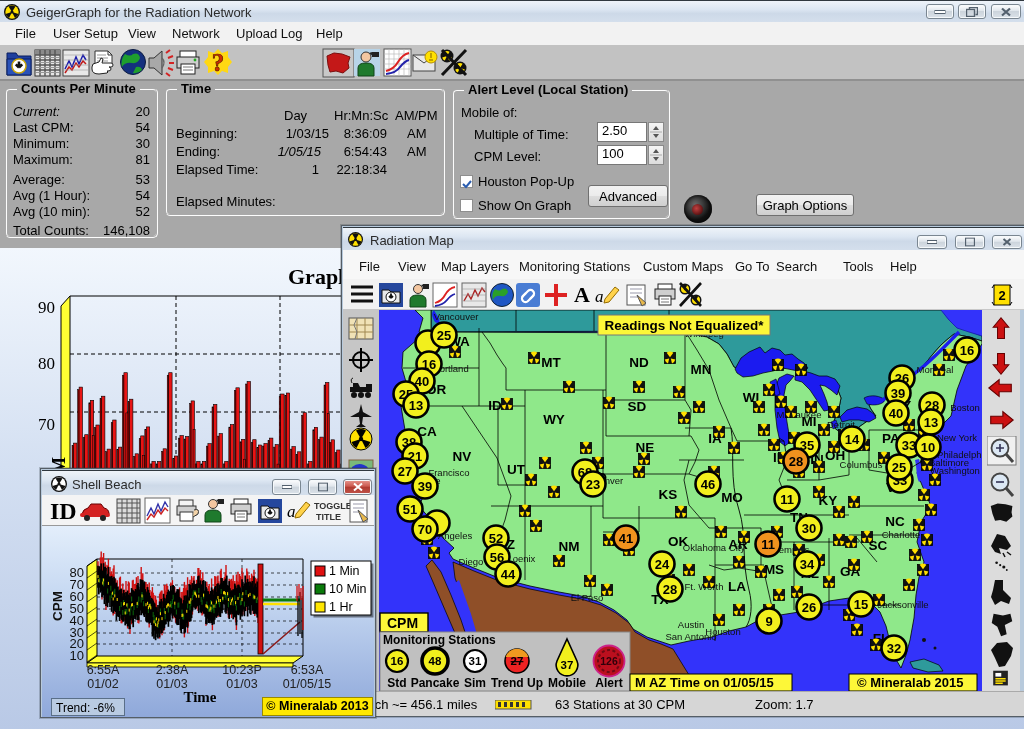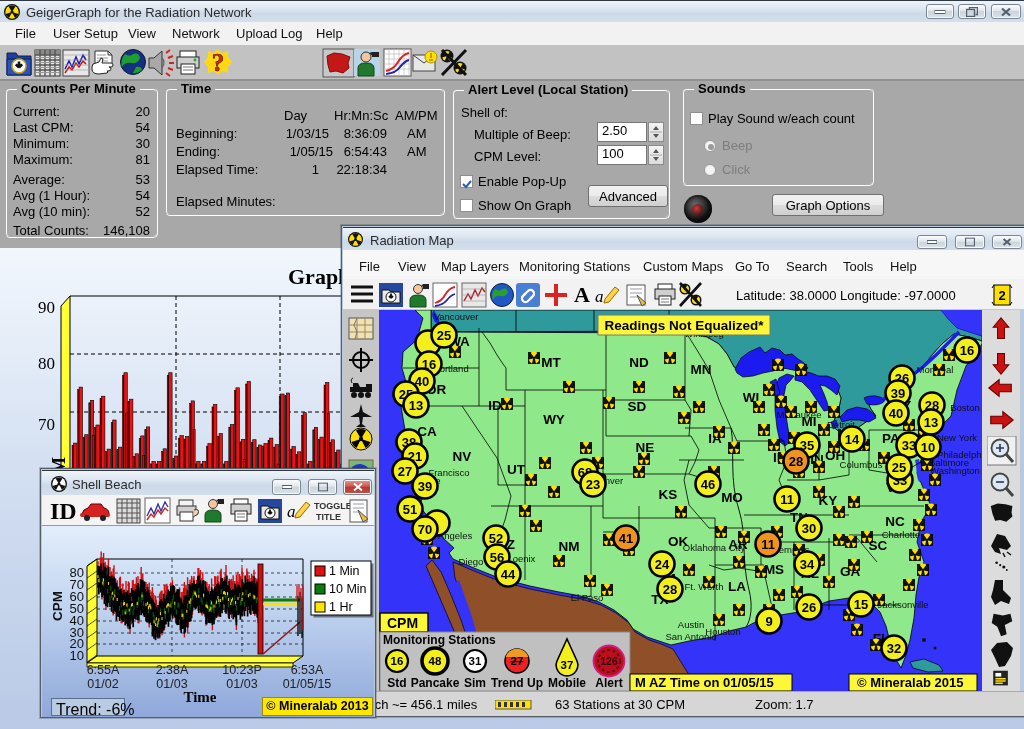--- a/index.html
+++ b/index.html
@@ -165,21 +165,21 @@
           </g>
           <path d="M2 2 L26 27 M26 2 L2 27" stroke="#111" stroke-width="3"></path>
         </g>
   </svg>
 </div>
 
 <div class="abs" style="left:0;top:81px;width:1024px;height:167px;background:#a8a8a8;"></div>
 
 <div class="gbox" style="left:5px;top:88px;width:153px;height:150px;">
   <div class="gtitle">Counts Per Minute</div>
-  <div class="lbl" style="left:6px;top:14px;">Current:</div>
+  <div class="lbl" style="left:6px;top:14px;font-style:italic;">Current:</div>
       <div class="val" style="right:6px;top:14px;">20</div>
   <div class="lbl" style="left:6px;top:30px;">Last CPM:</div>
       <div class="val" style="right:6px;top:30px;">54</div>
   <div class="lbl" style="left:6px;top:46px;">Minimum:</div>
       <div class="val" style="right:6px;top:46px;">30</div>
   <div class="lbl" style="left:6px;top:62px;">Maximum:</div>
       <div class="val" style="right:6px;top:62px;">81</div>
   <div class="lbl" style="left:6px;top:82px;">Average:</div>
       <div class="val" style="right:6px;top:82px;text-align:center;">53</div>
   <div class="lbl" style="left:6px;top:98px;">Avg (1 Hour):</div>
@@ -193,72 +193,61 @@
 <div class="gbox" style="left:165px;top:88px;width:280px;height:128px;">
   <div class="gtitle">Time</div>
   <div class="lbl" style="left:117px;top:18px;">Day</div>
   <div class="lbl" style="left:167px;top:18px;">Hr:Mn:Sc</div>
   <div class="lbl" style="left:228px;top:18px;">AM/PM</div>
   <div class="lbl" style="left:9px;top:36px;">Beginning:</div>
       <div class="val" style="left:100px;top:36px;width:62px;">1/03/15</div>
       <div class="val" style="left:160px;top:36px;width:60px;">8:36:09</div>
       <div class="lbl" style="left:240px;top:36px;">AM</div>
   <div class="lbl" style="left:9px;top:54px;">Ending:</div>
-      <div class="val" style="left:104px;top:54px;width:62px;">1/05/15</div>
+      <div class="val" style="left:92px;top:54px;width:62px;font-style:italic;">1/05/15</div>
       <div class="val" style="left:160px;top:54px;width:60px;">6:54:43</div>
       <div class="lbl" style="left:240px;top:54px;">AM</div>
   <div class="lbl" style="left:9px;top:72px;">Elapsed Time:</div>
       <div class="val" style="left:90px;top:72px;width:62px;">1</div>
       <div class="val" style="left:152px;top:72px;width:68px;">22:18:34</div>
   <div class="lbl" style="left:9px;top:104px;">Elapsed Minutes:</div>
       <div class="val" style="left:155px;top:104px;width:62px;margin-top:40px;">2,778</div>
 </div>
 
 <div class="gbox" style="left:452px;top:89px;width:218px;height:130px;">
   <div class="gtitle">Alert Level (Local Station)</div>
-  <div class="lbl" style="left:7px;top:14px;">Shell of:</div>
-  <div class="lbl" style="left:20px;top:36px;">Multiple of Beep:</div>
+  <div class="lbl" style="left:7px;top:14px;">Mobile of:</div>
+  <div class="lbl" style="left:20px;top:36px;">Multiple of Time:</div>
   <div class="lbl" style="left:20px;top:58px;">CPM Level:</div>
   <div class="inp" style="left:143px;top:31px;width:50px;height:20px;">2.50</div>
   <div class="inp" style="left:143px;top:54px;width:50px;height:20px;">100</div>
   <div class="spin" style="left:194px;top:31px;"><svg width="14" height="18">
           <path d="M7 3 l3 4 h-6z" fill="#555"></path>
           <path d="M7 15 l3-4 h-6z" fill="#555"></path>
           <path d="M1 9 h12" stroke="#aaa"></path>
         </svg></div>
   <div class="spin" style="left:194px;top:54px;"><svg width="14" height="18">
           <path d="M7 3 l3 4 h-6z" fill="#555"></path>
           <path d="M7 15 l3-4 h-6z" fill="#555"></path>
           <path d="M1 9 h12" stroke="#aaa"></path>
         </svg></div>
   <div class="cb" style="left:6px;top:84px;background:#fff;"><svg width="11" height="11">
           <path d="M2 5 l3 3 5-6" stroke="#2a5db0" stroke-width="2" fill="none"></path>
         </svg></div>
-  <div class="lbl" style="left:24px;top:83px;">Enable Pop-Up</div>
+  <div class="lbl" style="left:24px;top:83px;">Houston Pop-Up</div>
   <div class="cb" style="left:6px;top:108px;"></div>
   <div class="lbl" style="left:24px;top:107px;">Show On Graph</div>
   <div class="btn" style="left:134px;top:94px;width:80px;height:22px;padding-top:3px;">Advanced</div>
 </div>
 
-<div class="gbox" style="left:682px;top:88px;width:192px;height:98px;">
-  <div class="gtitle">Sounds</div>
-  <div class="cb" style="left:6px;top:22px;"></div>
-  <div class="lbl" style="left:24px;top:21px;">Play Sound w/each count</div>
-  <div class="abs" style="left:20px;top:50px;width:12px;height:12px;border-radius:50%;background:#f4f4f4;border:1px solid #999;">
-        <div class="abs" style="left:3px;top:3px;width:6px;height:6px;border-radius:50%;background:#9a9a9a;"></div>
-      </div>
-  <div class="lbl" style="left:38px;top:48px;color:#7d7d7d;">Beep</div>
-  <div class="abs" style="left:20px;top:74px;width:12px;height:12px;border-radius:50%;background:#f4f4f4;border:1px solid #999;"></div>
-  <div class="lbl" style="left:38px;top:72px;color:#7d7d7d;">Click</div>
-</div>
 
 <div class="abs" style="left:684px;top:195px;width:28px;height:28px;border-radius:50%;background:radial-gradient(circle at 40% 35%,#6a6a6a,#111 60%);box-shadow:inset 0 0 4px #000;">
       <div class="abs" style="left:8px;top:9px;width:11px;height:11px;border-radius:50%;background:radial-gradient(circle at 40% 40%,#c04040,#300);"></div>
     </div>
-<div class="btn" style="left:772px;top:194px;width:112px;height:22px;padding-top:3px;">Graph Options</div>
+<div class="btn" style="left:756px;top:194px;width:98px;height:22px;padding-top:3px;">Graph Options</div>
 
 <div class="abs" style="left:0;top:248px;width:1024px;height:481px;background:linear-gradient(#f2f7fd,#d4e0f2 45%,#b9c9e6);">
   <div class="abs" style="left:288px;top:16px;font-family:'Liberation Serif',serif;font-weight:bold;font-size:22px;color:#000;">Graph of Counts</div>
   <div class="abs" style="left:38px;top:50px;font-family:'Liberation Serif',serif;font-size:17px;">90</div>
   <div class="abs" style="left:38px;top:106px;font-family:'Liberation Serif',serif;font-size:17px;">80</div>
   <div class="abs" style="left:38px;top:167px;font-family:'Liberation Serif',serif;font-size:17px;">70</div>
   <svg class="abs" style="left:0;top:0;" width="360" height="310" viewBox="0 0 360 310">
     <polygon points="61,58 70,48 70,310 61,310" fill="#ffff33" stroke="#000" stroke-width="1"></polygon>
         <text transform="translate(65,250) rotate(-90)" font-family="Liberation Serif" font-weight="bold" font-size="18">CPM</text>
     <path d="M70 48 H360" stroke="#000" stroke-width="1.2" fill="none"></path>
@@ -422,21 +411,21 @@
           </svg>
         </div>
  </div>
  <div class="abs menubar" style="left:1px;top:24px;width:686px;height:29px;background:#f7f7f7;">
    <span style="left:16px;top:9px;">File</span>
         <span style="left:55px;top:9px;">View</span>
         <span style="left:98px;top:9px;">Map Layers</span>
         <span style="left:176px;top:9px;">Monitoring Stations</span>
         <span style="left:300px;top:9px;">Custom Maps</span>
         <span style="left:392px;top:9px;">Go To</span>
-        <span style="left:443px;top:9px;">Search</span>
+        <span style="left:433px;top:9px;">Search</span>
         <span style="left:500px;top:9px;">Tools</span>
         <span style="left:547px;top:9px;">Help</span>
  </div>
  <div class="abs" style="left:1px;top:53px;width:686px;height:31px;background:#f2f2f2;border-bottom:1px solid #c8c8c8;">
    <svg class="abs" style="left:6px;top:3px;" width="370" height="26" viewBox="0 0 370 26">
      <g stroke="#111" stroke-width="3">
             <path d="M2 5 h22 M2 12 h22 M2 19 h22"></path>
           </g>
      <g transform="translate(30,0)">
             <rect x="0" y="1" width="24" height="24" fill="#25479d"></rect>
@@ -503,21 +492,20 @@
             </g>
             <g fill="#111">
               <circle cx="6" cy="7" r="1.2"></circle>
               <circle cx="17" cy="18" r="1.2"></circle>
               <path d="M6 7 L3.8 3.5 A4.2 4.2 0 0 1 8.2 3.5Z"></path>
               <path d="M17 18 L14.8 14.5 A4.2 4.2 0 0 1 19.2 14.5Z"></path>
             </g>
             <path d="M1 1 L22 24 M22 1 L1 24" stroke="#111" stroke-width="2.6"></path>
           </g>
    </svg>
-   <span class="abs" style="left:393px;top:9px;font-size:13px;">Latitude: 38.0000  Longitude: -97.0000</span>
    <svg class="abs" style="left:648px;top:4px;" width="24" height="24">
           <rect x="3" y="2" width="16" height="20" fill="#ffe000" stroke="#000"></rect>
           <text x="11" y="17" font-size="13" font-weight="bold" text-anchor="middle" fill="#000" font-family="Liberation Sans">2</text>
           <path d="M3 2 l-2 3 m18 -3 l2 3 M3 22 l-2 -3 m18 3 l2 -3" stroke="#000"></path>
         </svg>
  </div>
 
  <div class="abs" style="left:1px;top:84px;width:36px;height:381px;background:#c6c6c6;">
         <svg style="position:absolute;left:5px;top:6px" width="26" height="26" viewBox="0 0 26 26">
           <rect x="1" y="2" width="24" height="21" fill="#f0e2b6" stroke="#555"></rect>
@@ -1747,18 +1735,18 @@
           <text x="61" y="148" font-size="12.5" text-anchor="middle" fill="#222" font-family="Liberation Sans">6:55A</text>
           <text x="61" y="162" font-size="12.5" text-anchor="middle" fill="#222" font-family="Liberation Sans">01/02</text>
           <text x="130" y="148" font-size="12.5" text-anchor="middle" fill="#222" font-family="Liberation Sans">2:38A</text>
           <text x="130" y="162" font-size="12.5" text-anchor="middle" fill="#222" font-family="Liberation Sans">01/03</text>
           <text x="200" y="148" font-size="12.5" text-anchor="middle" fill="#222" font-family="Liberation Sans">10:23P</text>
           <text x="200" y="162" font-size="12.5" text-anchor="middle" fill="#222" font-family="Liberation Sans">01/03</text>
           <text x="265" y="148" font-size="12.5" text-anchor="middle" fill="#222" font-family="Liberation Sans">6:53A</text>
           <text x="265" y="162" font-size="12.5" text-anchor="middle" fill="#222" font-family="Liberation Sans">01/05/15</text>
           <text x="158" y="176" font-size="15" font-weight="bold" text-anchor="middle" fill="#000" font-family="Liberation Serif">Time</text>
         </svg>
-   <div class="abs" style="left:9px;top:172px;width:74px;height:18px;background:#b9cbe2;border:1px solid #5a6f88;font-size:16px;padding:2px 0 0 4px;color:#000;white-space:nowrap;">Trend: -6%</div>
+   <div class="abs" style="left:9px;top:172px;width:74px;height:18px;background:#b9cbe2;border:1px solid #5a6f88;font-size:12px;padding:2px 0 0 4px;color:#000;white-space:nowrap;">Trend: -6%</div>
    <div class="abs" style="left:220px;top:171px;width:111px;height:19px;background:#ffe800;border:1px solid #998a00;font-weight:bold;font-size:12.5px;text-align:center;color:#000;white-space:nowrap;padding-top:1px;">© Mineralab 2013</div>
  </div>
 </div>
 
 </div>
 
 </body></html>

